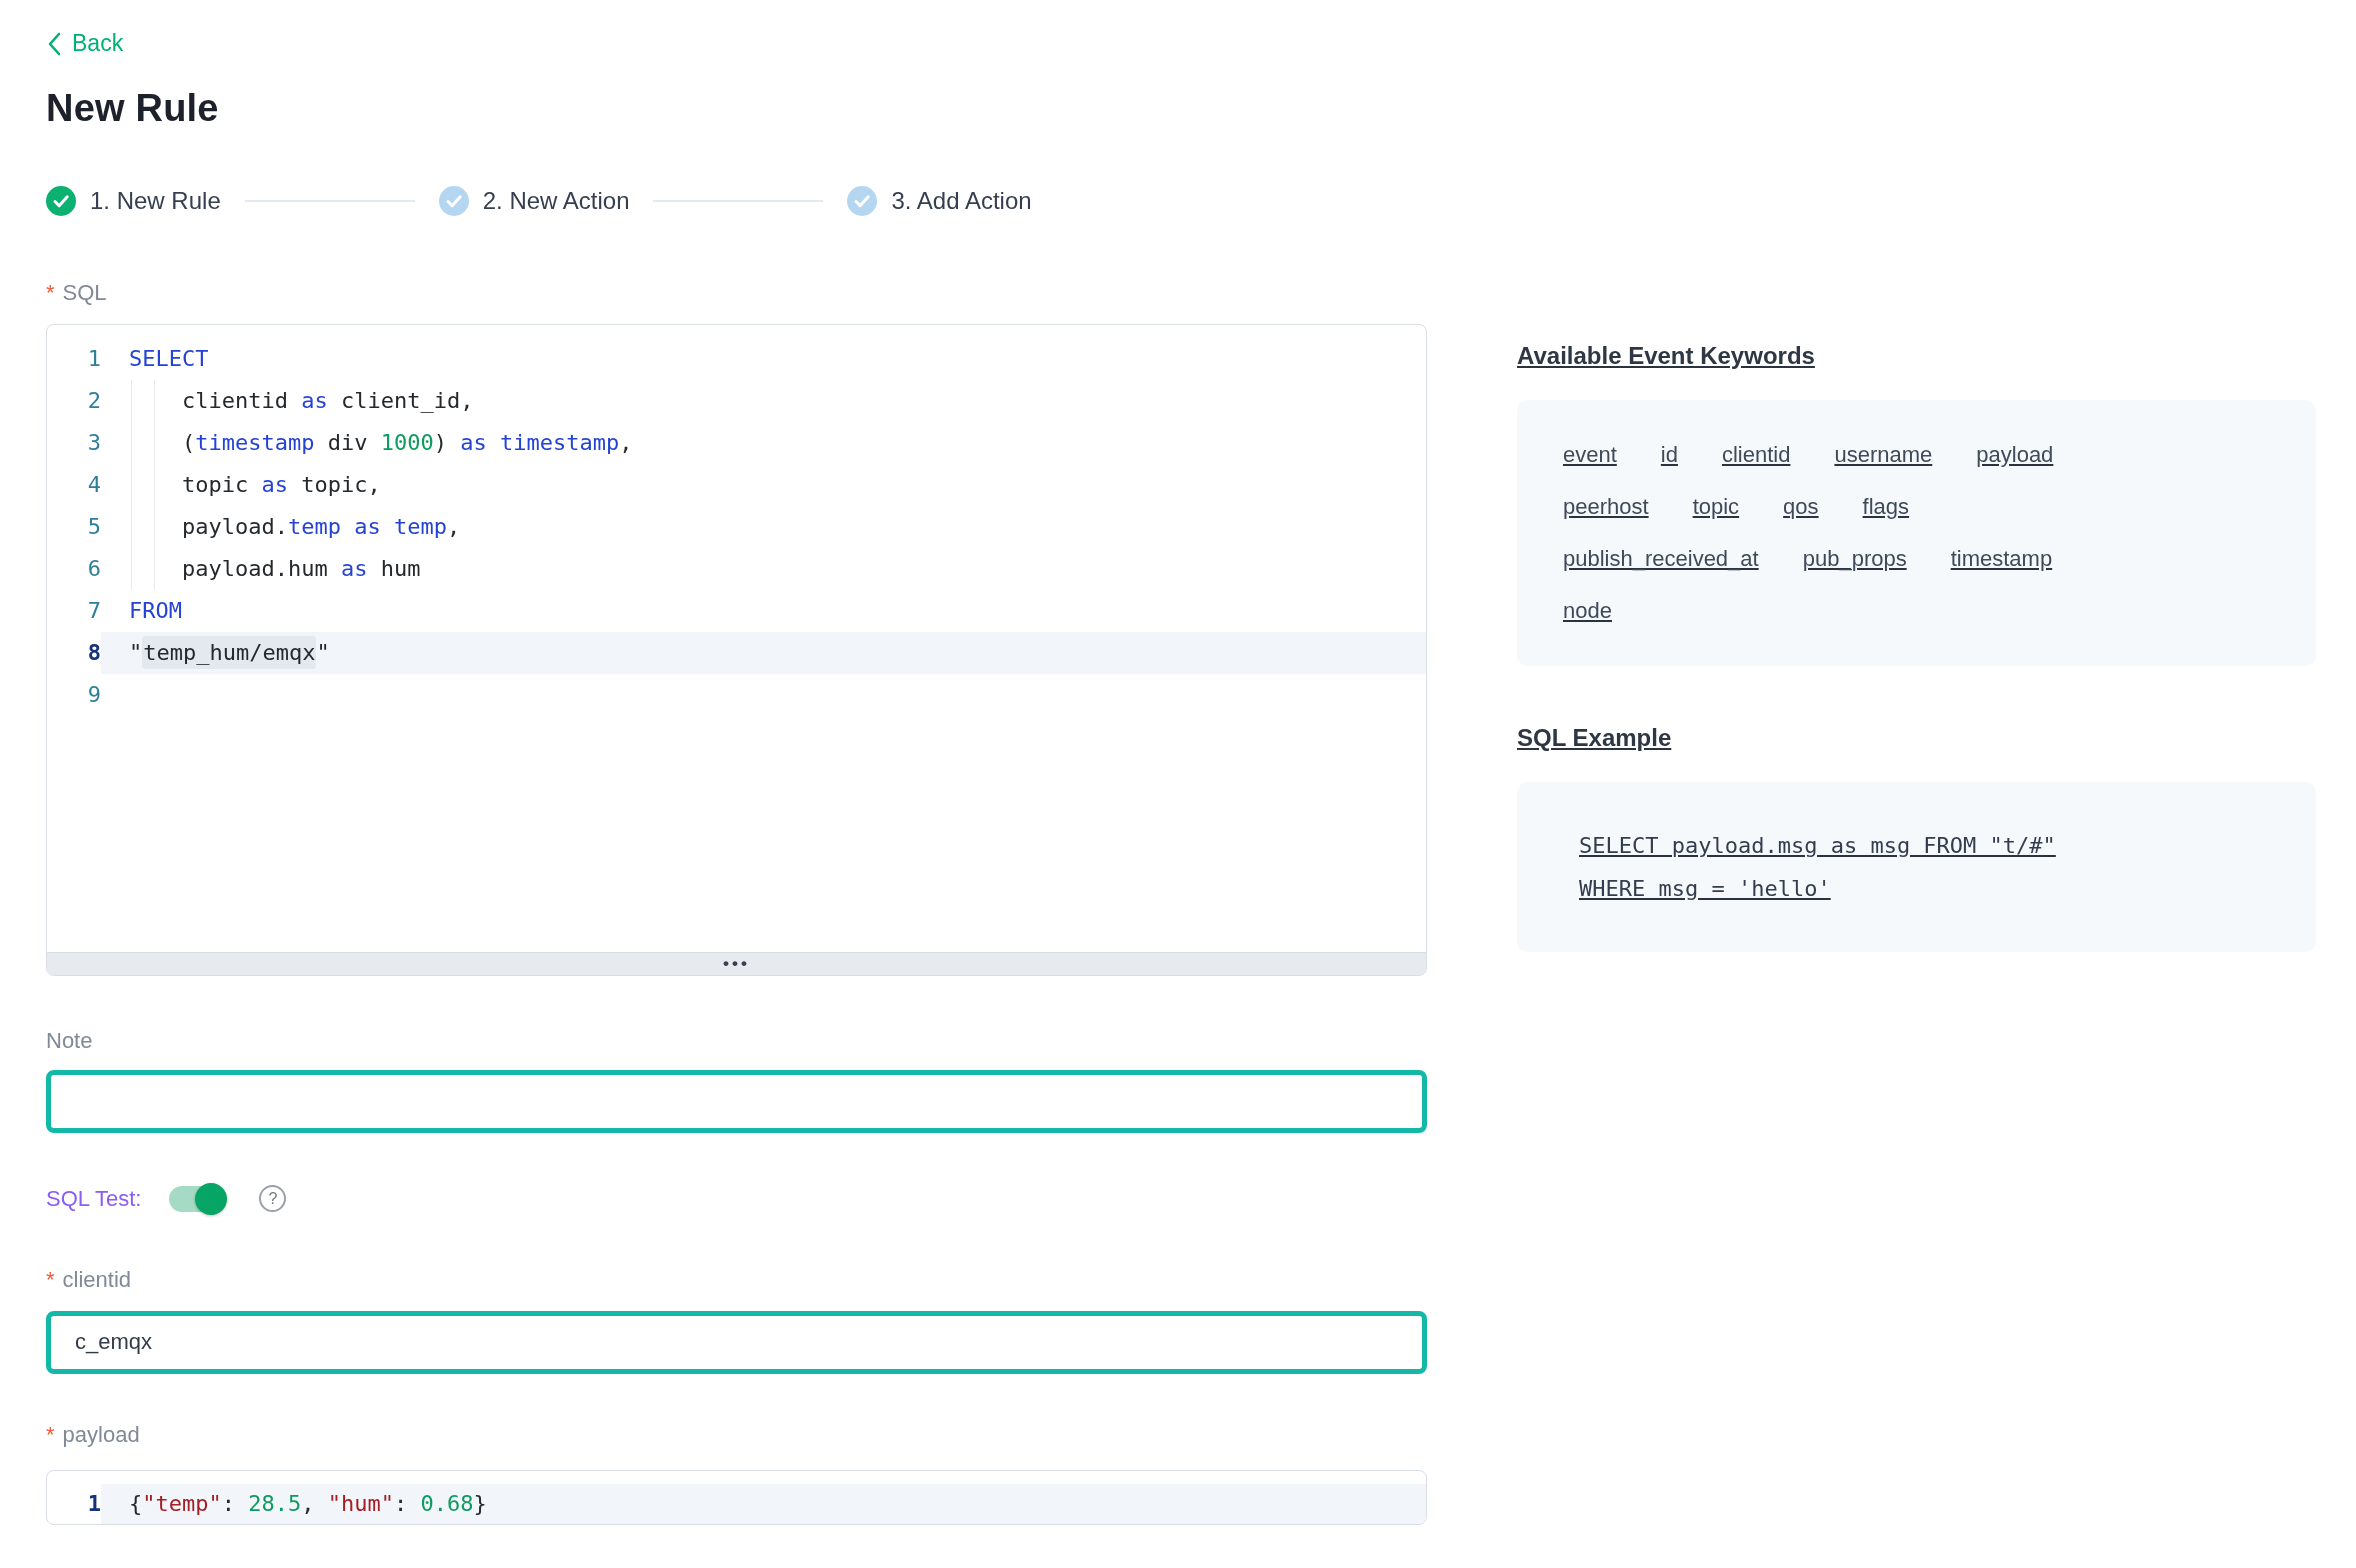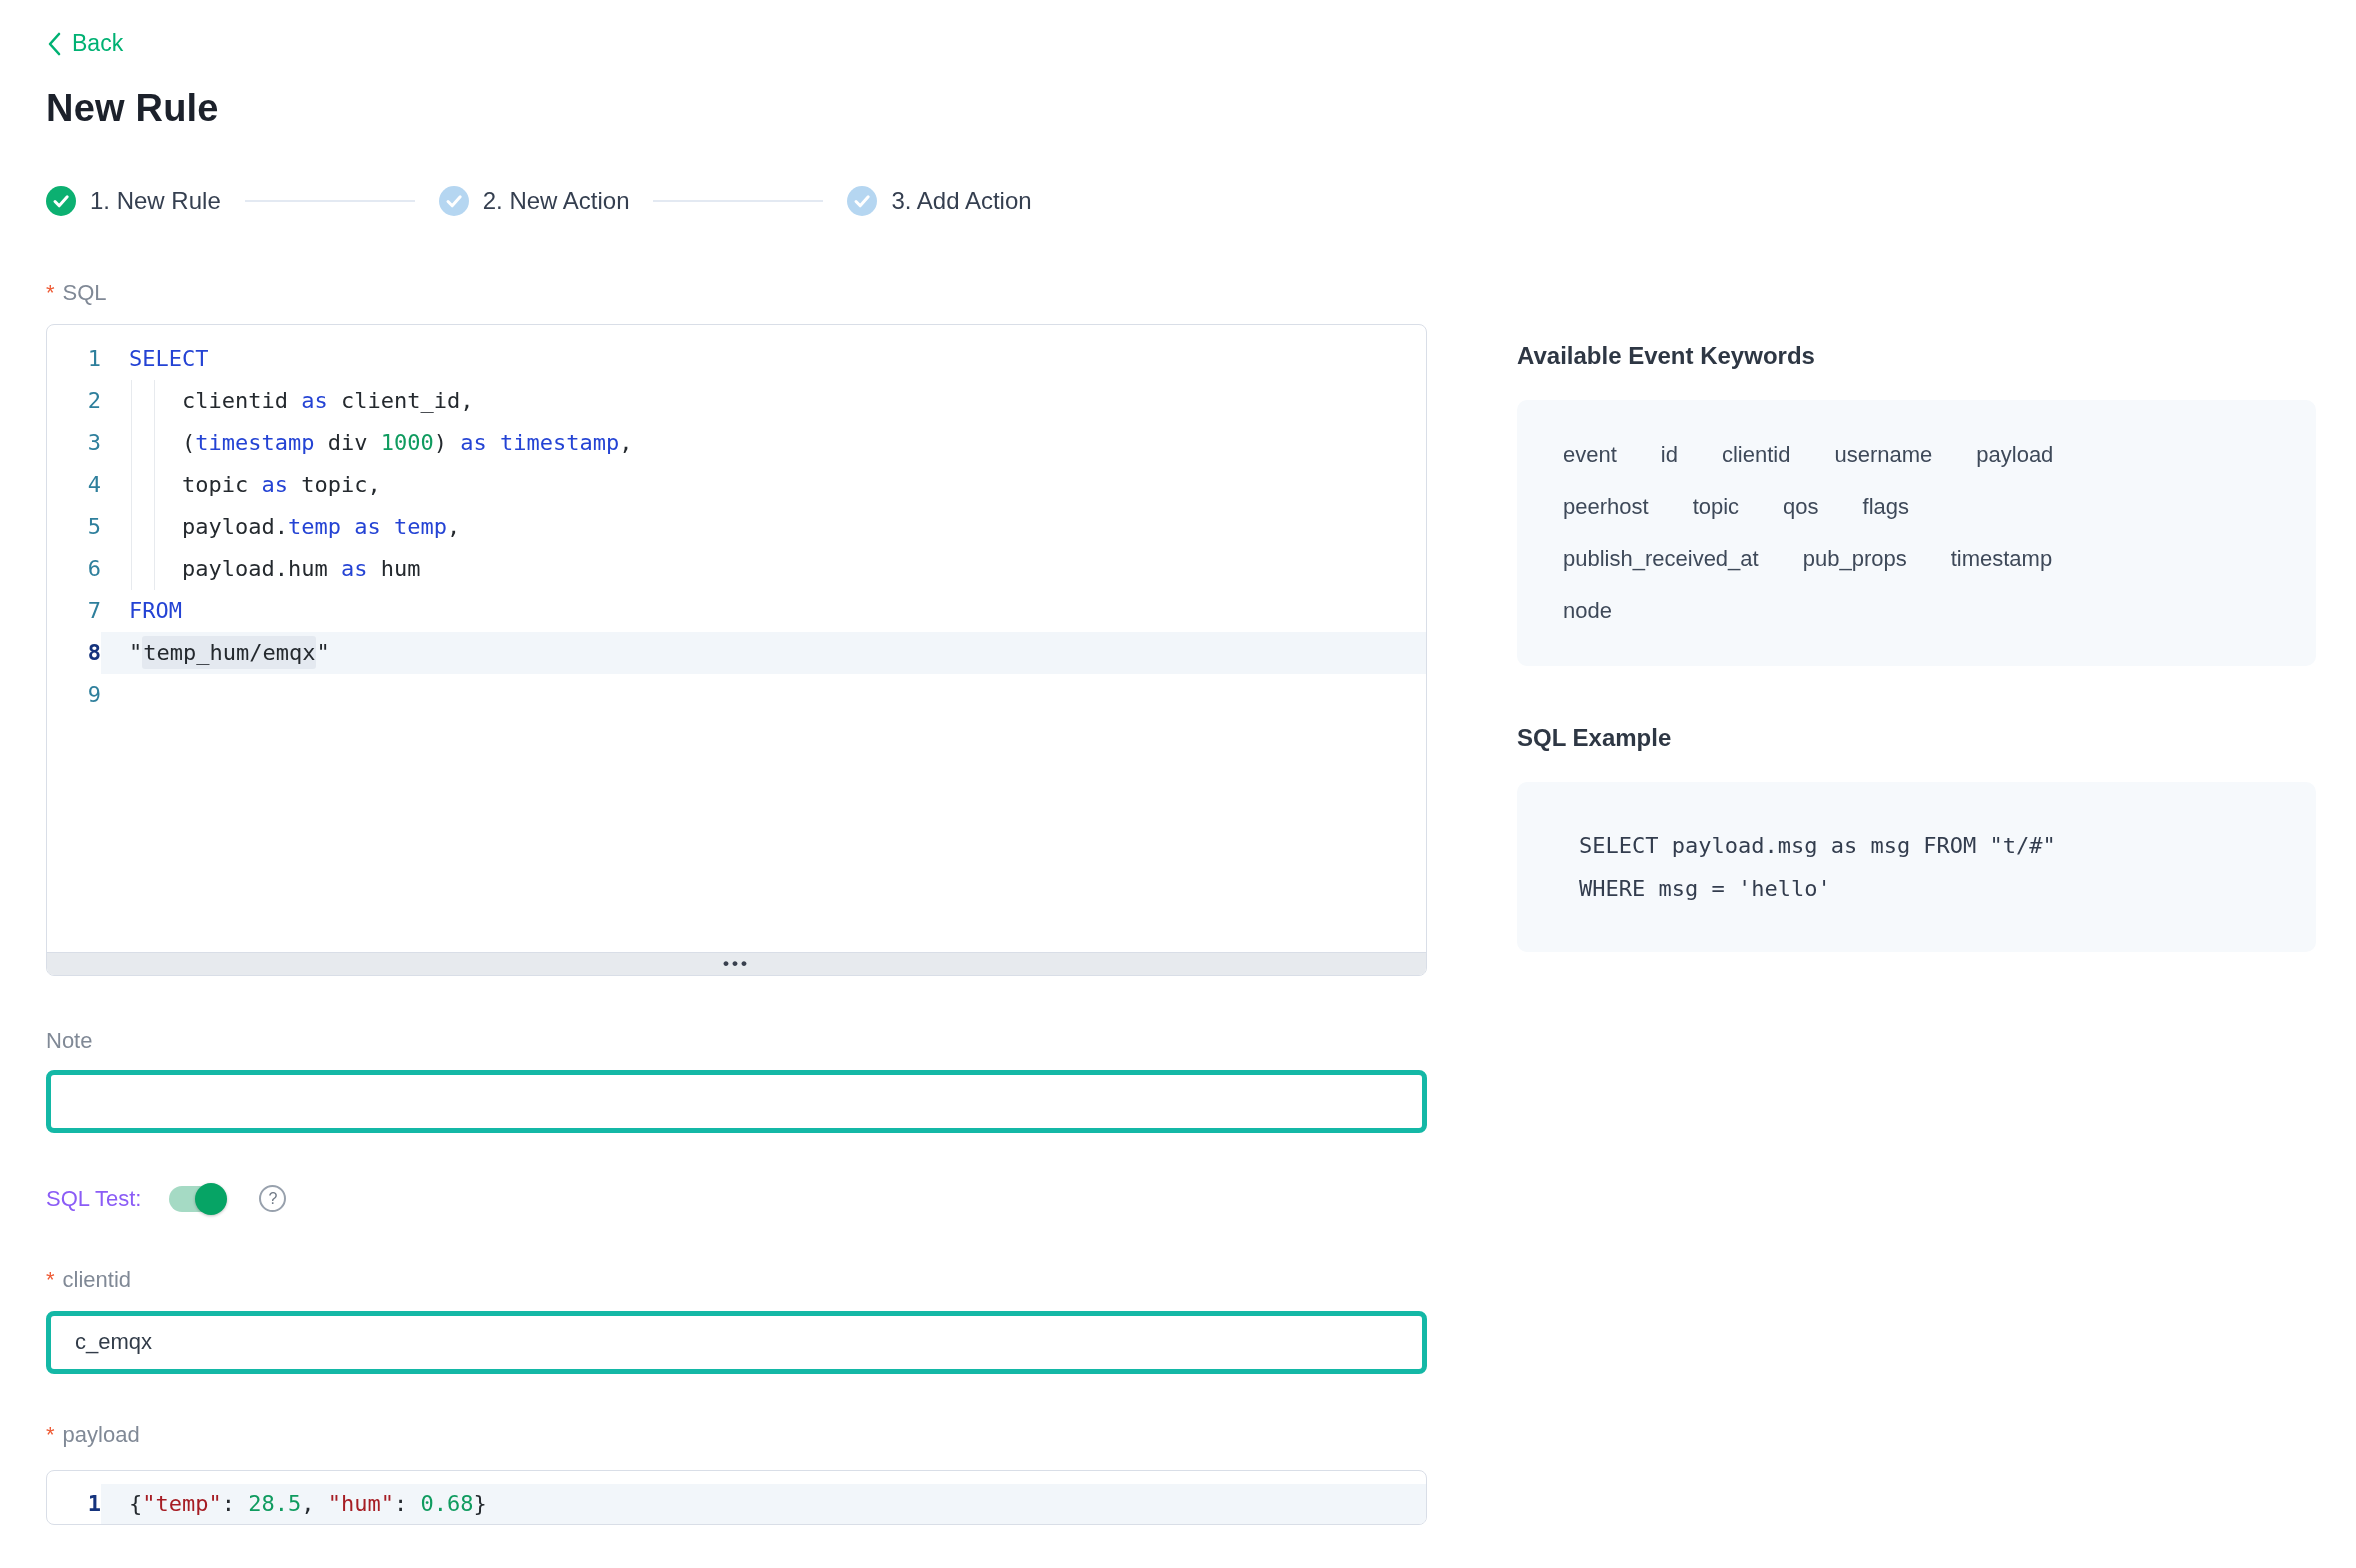--- a/index.html
+++ b/index.html
@@ -22,21 +22,21 @@
   .step { display:flex; align-items:center; gap:14px; }
   .step-icon { width:30px; height:30px; }
   .step-done  { color:#0cb071; }
   .step-pending { color:#b5d6f1; }
   .step-label { font-size:24px; font-weight:500; color:#353f50; }
   .step-line { width:170px; height:2px; background:#e3e9f2; margin:0 24px; }
 
   
   .main { display:flex; margin-top:64px; align-items:flex-start; }
   .col-left { width:1381px; flex:none; }
-  .col-right { width:799px; flex:none; margin-left:90px; }
+  .col-right { width:799px; flex:none; margin-left:90px;text-decoration:underline; }
 
   .field-label { font-size:22px; color:#808996; height:26px; line-height:26px; margin-bottom:18px; }
   .req { color:#ee5b35; margin-right:8px; }
 
   
   .editor { border:1px solid #d9dee7; border-radius:8px; background:#fff; overflow:hidden; }
   .code-area { position:relative; padding-top:13px; font-family:"DejaVu Sans Mono", monospace; font-size:22px; }
   #sql-code { height:627px; }
   .cm-line { display:flex; height:42px; line-height:42px; position:relative; white-space:pre; }
   .pl .cm-line { height:40px; line-height:40px; }

